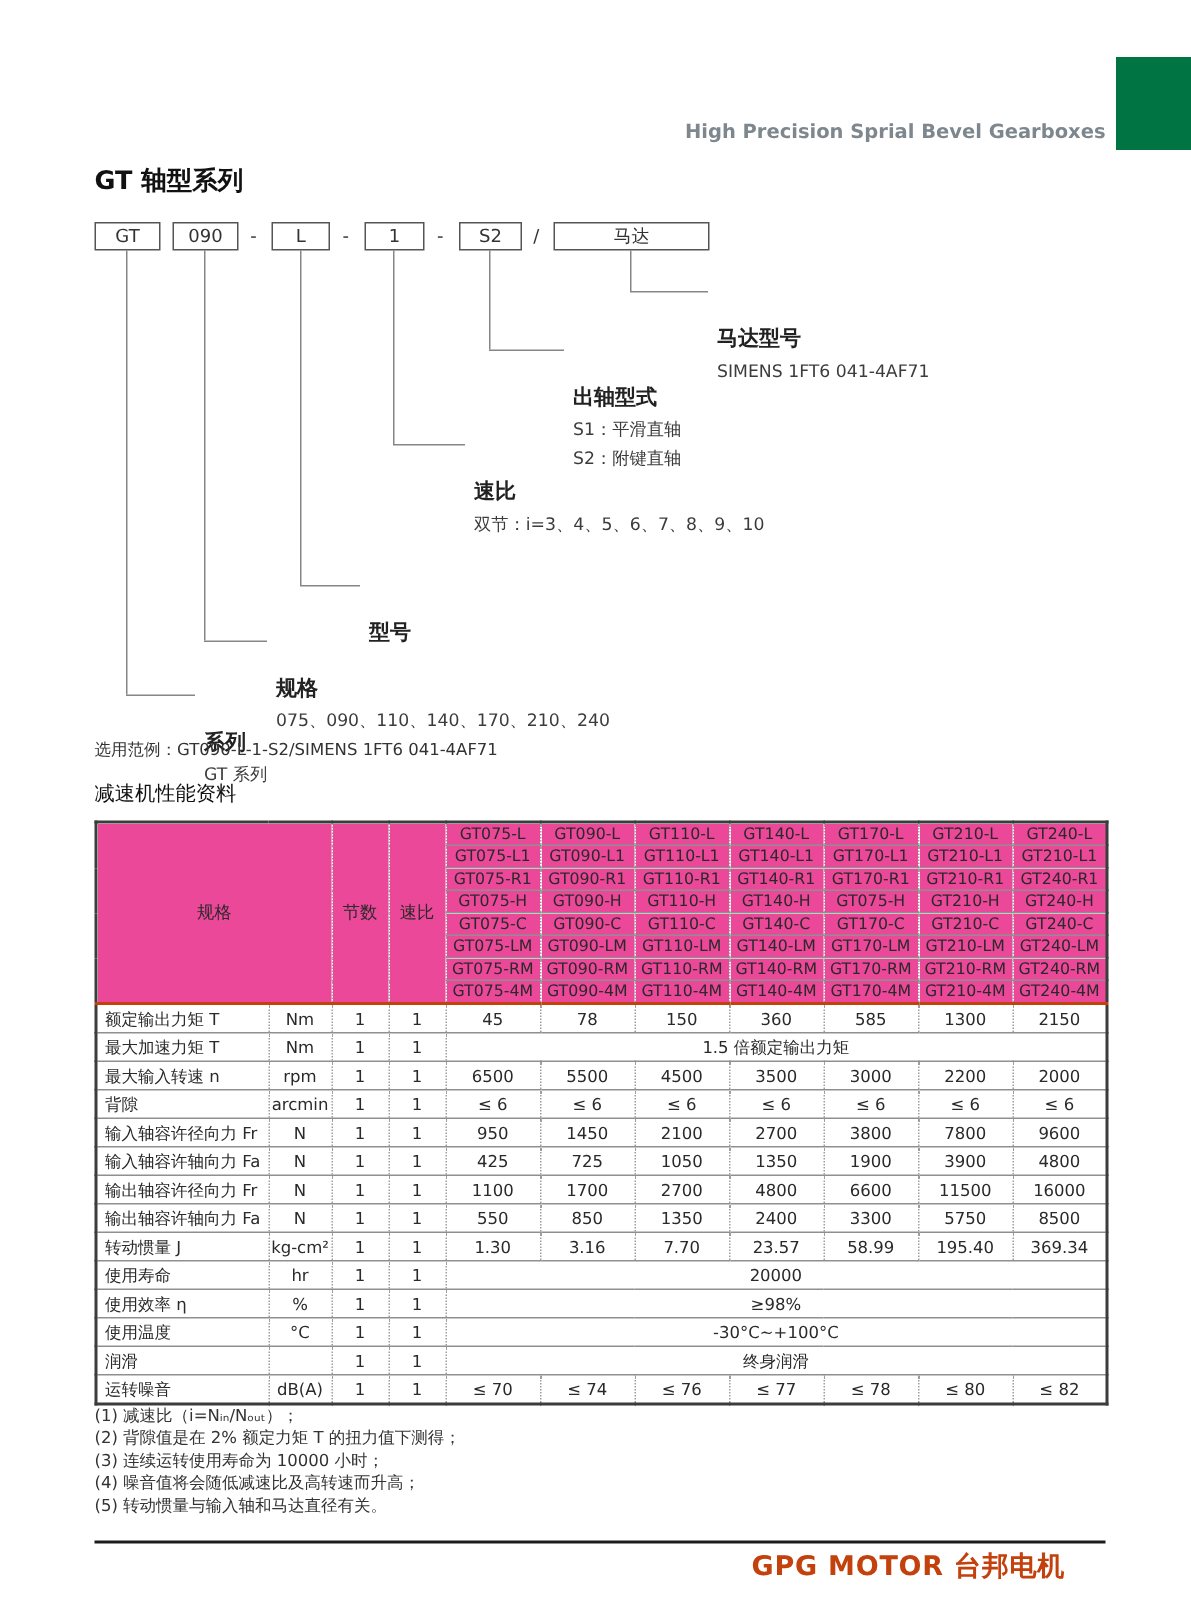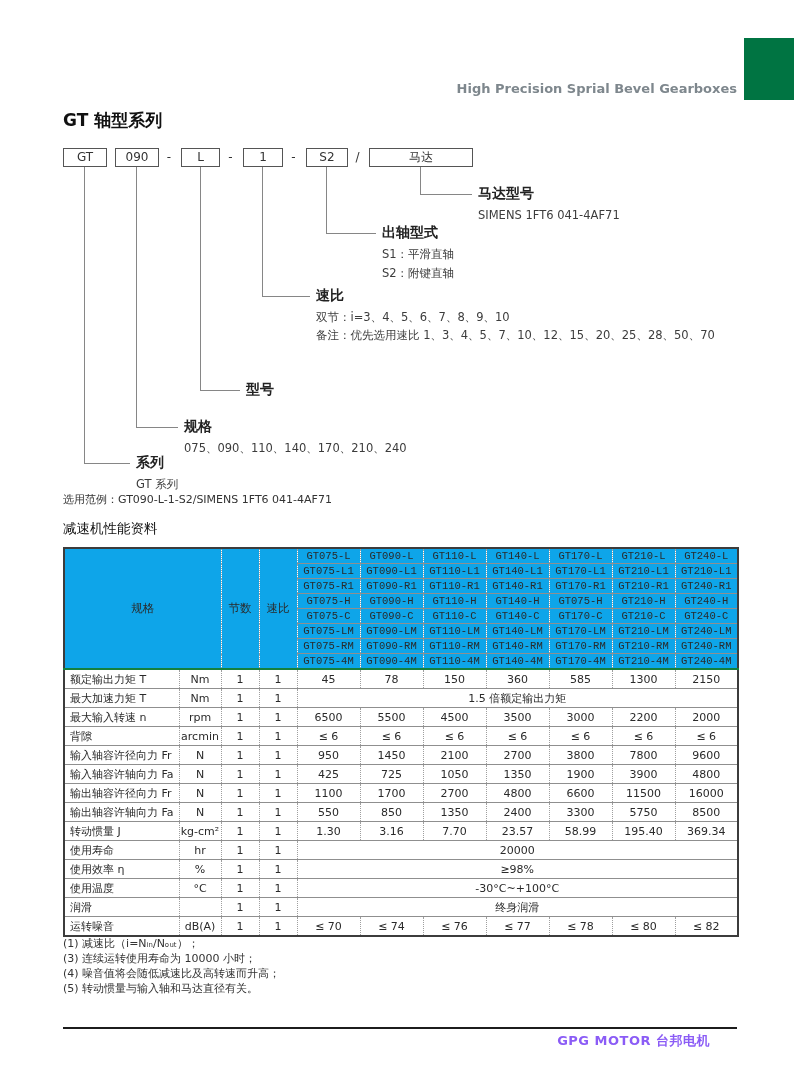--- a/index.html
+++ b/index.html
@@ -41,45 +41,45 @@
   .hl-size  {left:136px;top:427px;width:42px;}
   .hl-series{left:84px; top:463px;width:46px;}
 
   .callout{position:absolute;}
   .co-motor {left:478px;top:185px;}
   .co-shaft {left:382px;top:224px;}
   .co-ratio {left:316px;top:287px;}
   .co-model {left:246px;top:381px;}
   .co-size  {left:184px;top:418px;}
   .co-series{left:136px;top:454px;}
-  .co-label{font-size:14px;font-weight:bold;color:#222;}
+  .co-label{font-size:14px;font-weight:bold;color:#222;margin-top:32px;}
   .co-line{font-size:11.5px;color:#3c3c3c;margin-top:6px;line-height:13px;}
   .co-ratio .co-line{margin-top:5.5px;}
 
   .example{position:absolute;left:63px;top:492px;font-size:11px;color:#333;}
 
   
   .table-title{position:absolute;left:63px;top:520px;font-size:13.5px;font-weight:normal;color:#111;}
   .table-wrap{position:absolute;left:63px;top:547px;}
   table{border-collapse:collapse;table-layout:fixed;width:674px;}
   td{border-top:1px solid #8f8f8f;border-bottom:1px solid #8f8f8f;
      border-left:1px dotted #9e9e9e;border-right:1px dotted #9e9e9e;
      text-align:center;font-size:11px;color:#2a2a2a;padding:0;overflow:hidden;white-space:nowrap;}
   table{border:2px solid #3c3c3c;}
-  thead td{background:#0ea5e9;height:14px;font-size:10.5px;font-family:Liberation Mono, monospace;}
+  thead td{background:#ec4899;height:14px;font-size:10.5px;}
   thead td.left-hd{font-size:11.5px;}
   tbody td{height:18px;}
-  tbody tr:first-child td{border-top:2px solid #15803d;}
+  tbody tr:first-child td{border-top:2px solid #c2410c;}
   td.lbl{text-align:left;padding-left:5px;}
 
   
   .footnotes{position:absolute;left:63px;top:936px;font-size:11px;color:#333;line-height:15px;}
   .footer-rule{position:absolute;left:63px;top:1027px;width:674px;height:2px;background:#1c1c1c;}
-  .brand{position:absolute;right:84px;top:1032px;font-size:13px;font-weight:bold;
-         color:#8b5cf6;letter-spacing:0.5px;}
+  .brand{position:absolute;right:84px;top:1032px;font-size:18px;font-weight:bold;
+         color:#c2410c;letter-spacing:0.5px;}
 </style>
 </head>
 <body>
 
 <div class="page">
 
   <div class="banner-square"></div>
   <div class="subtitle-en">High Precision Sprial Bevel Gearboxes</div>
 
   <div class="section-title">GT 轴型系列</div>
@@ -113,21 +113,20 @@
     <div class="co-line">SIMENS 1FT6 041-4AF71</div>
   </div>
   <div class="callout co-shaft">
     <div class="co-label">出轴型式</div>
     <div class="co-line">S1：平滑直轴</div>
     <div class="co-line">S2：附键直轴</div>
   </div>
   <div class="callout co-ratio">
     <div class="co-label">速比</div>
     <div class="co-line">双节：i=3、4、5、6、7、8、9、10</div>
-    <div class="co-line">备注：优先选用速比 1、3、4、5、7、10、12、15、20、25、28、50、70</div>
   </div>
   <div class="callout co-model">
     <div class="co-label">型号</div>
   </div>
   <div class="callout co-size">
     <div class="co-label">规格</div>
     <div class="co-line">075、090、110、140、170、210、240</div>
   </div>
   <div class="callout co-series">
     <div class="co-label">系列</div>
@@ -381,20 +380,21 @@
             <td>≤ 78</td>
             <td>≤ 80</td>
             <td>≤ 82</td>
           </tr>
         </tbody>
       </table>
   </div>
 
   <div class="footnotes">
     <div>(1) 减速比（i=Nᵢₙ/Nₒᵤₜ）；</div>
+    <div>(2) 背隙值是在 2% 额定力矩 T 的扭力值下测得；</div>
     <div>(3) 连续运转使用寿命为 10000 小时；</div>
     <div>(4) 噪音值将会随低减速比及高转速而升高；</div>
     <div>(5) 转动惯量与输入轴和马达直径有关。</div>
   </div>
 
   <div class="footer-rule"></div>
   <div class="brand">GPG MOTOR 台邦电机</div>
 
 </div>
 

